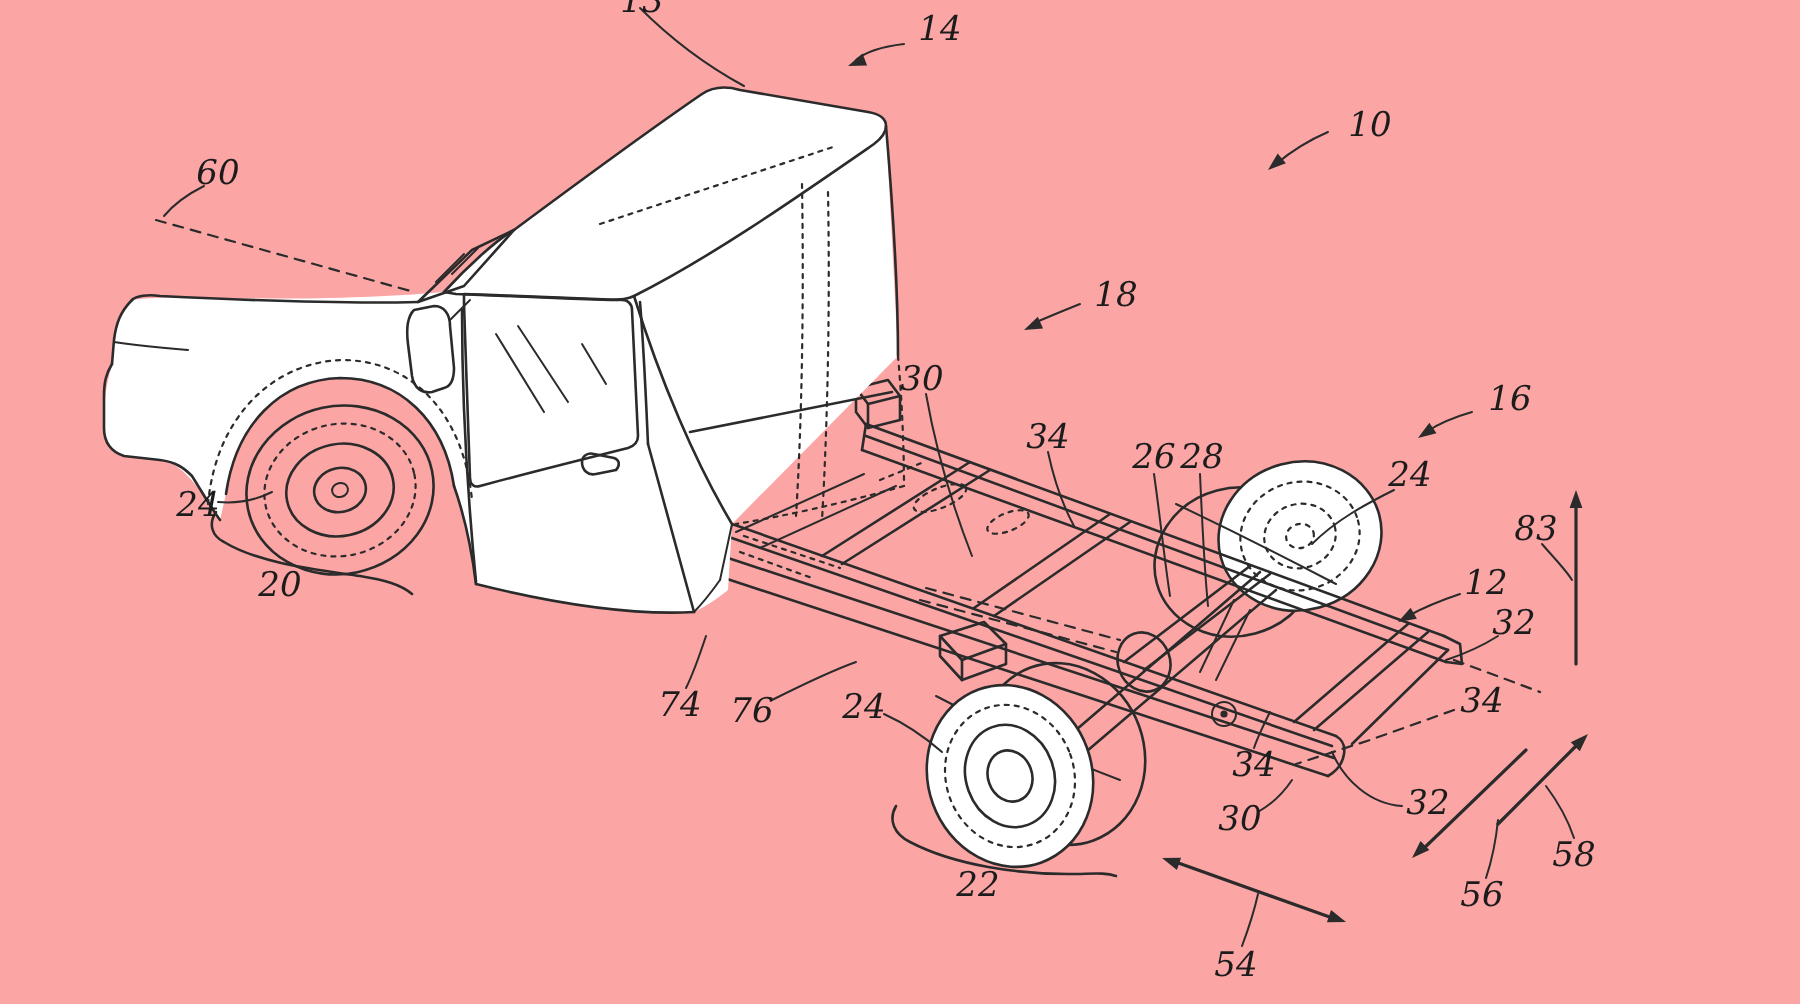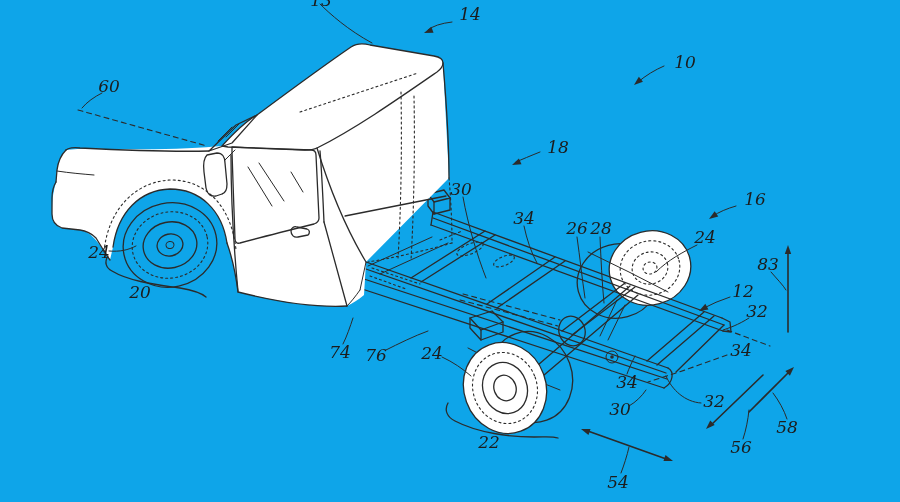--- a/index.html
+++ b/index.html
@@ -1,16 +1,16 @@
 <!DOCTYPE html>
 <html><head>
 <meta charset="utf-8">
 <style>
   html,body{margin:0;padding:0;background:#ffffff;width:900px;height:502px;overflow:hidden;}
-  .figure-wrap{position:relative;width:900px;height:502px;background:#0ea5e9;}
+  .figure-wrap{position:relative;width:900px;height:502px;background:#fca5a5;}
   svg{display:block;}
   .ln{fill:none;stroke:#2b2b2b;stroke-width:1.3;stroke-linecap:round;stroke-linejoin:round;}
   .thin{fill:none;stroke:#2b2b2b;stroke-width:1;stroke-linecap:round;}
   .dot{fill:none;stroke:#2b2b2b;stroke-width:1.1;stroke-dasharray:2 3;stroke-linecap:round;}
   .dash{fill:none;stroke:#2b2b2b;stroke-width:1.1;stroke-dasharray:5 4;stroke-linecap:round;}
   .white{fill:#ffffff;stroke:#2b2b2b;stroke-width:1.3;stroke-linejoin:round;}
   .whitenostroke{fill:#ffffff;stroke:none;}
   .head{fill:#2b2b2b;stroke:none;}
   .shaft{fill:none;stroke:#2b2b2b;stroke-width:1.6;stroke-linecap:round;}
   .reflabel{font-family:"DejaVu Serif","Liberation Serif",serif;font-style:italic;font-size:17px;fill:#1c1c1c;text-anchor:middle;}

